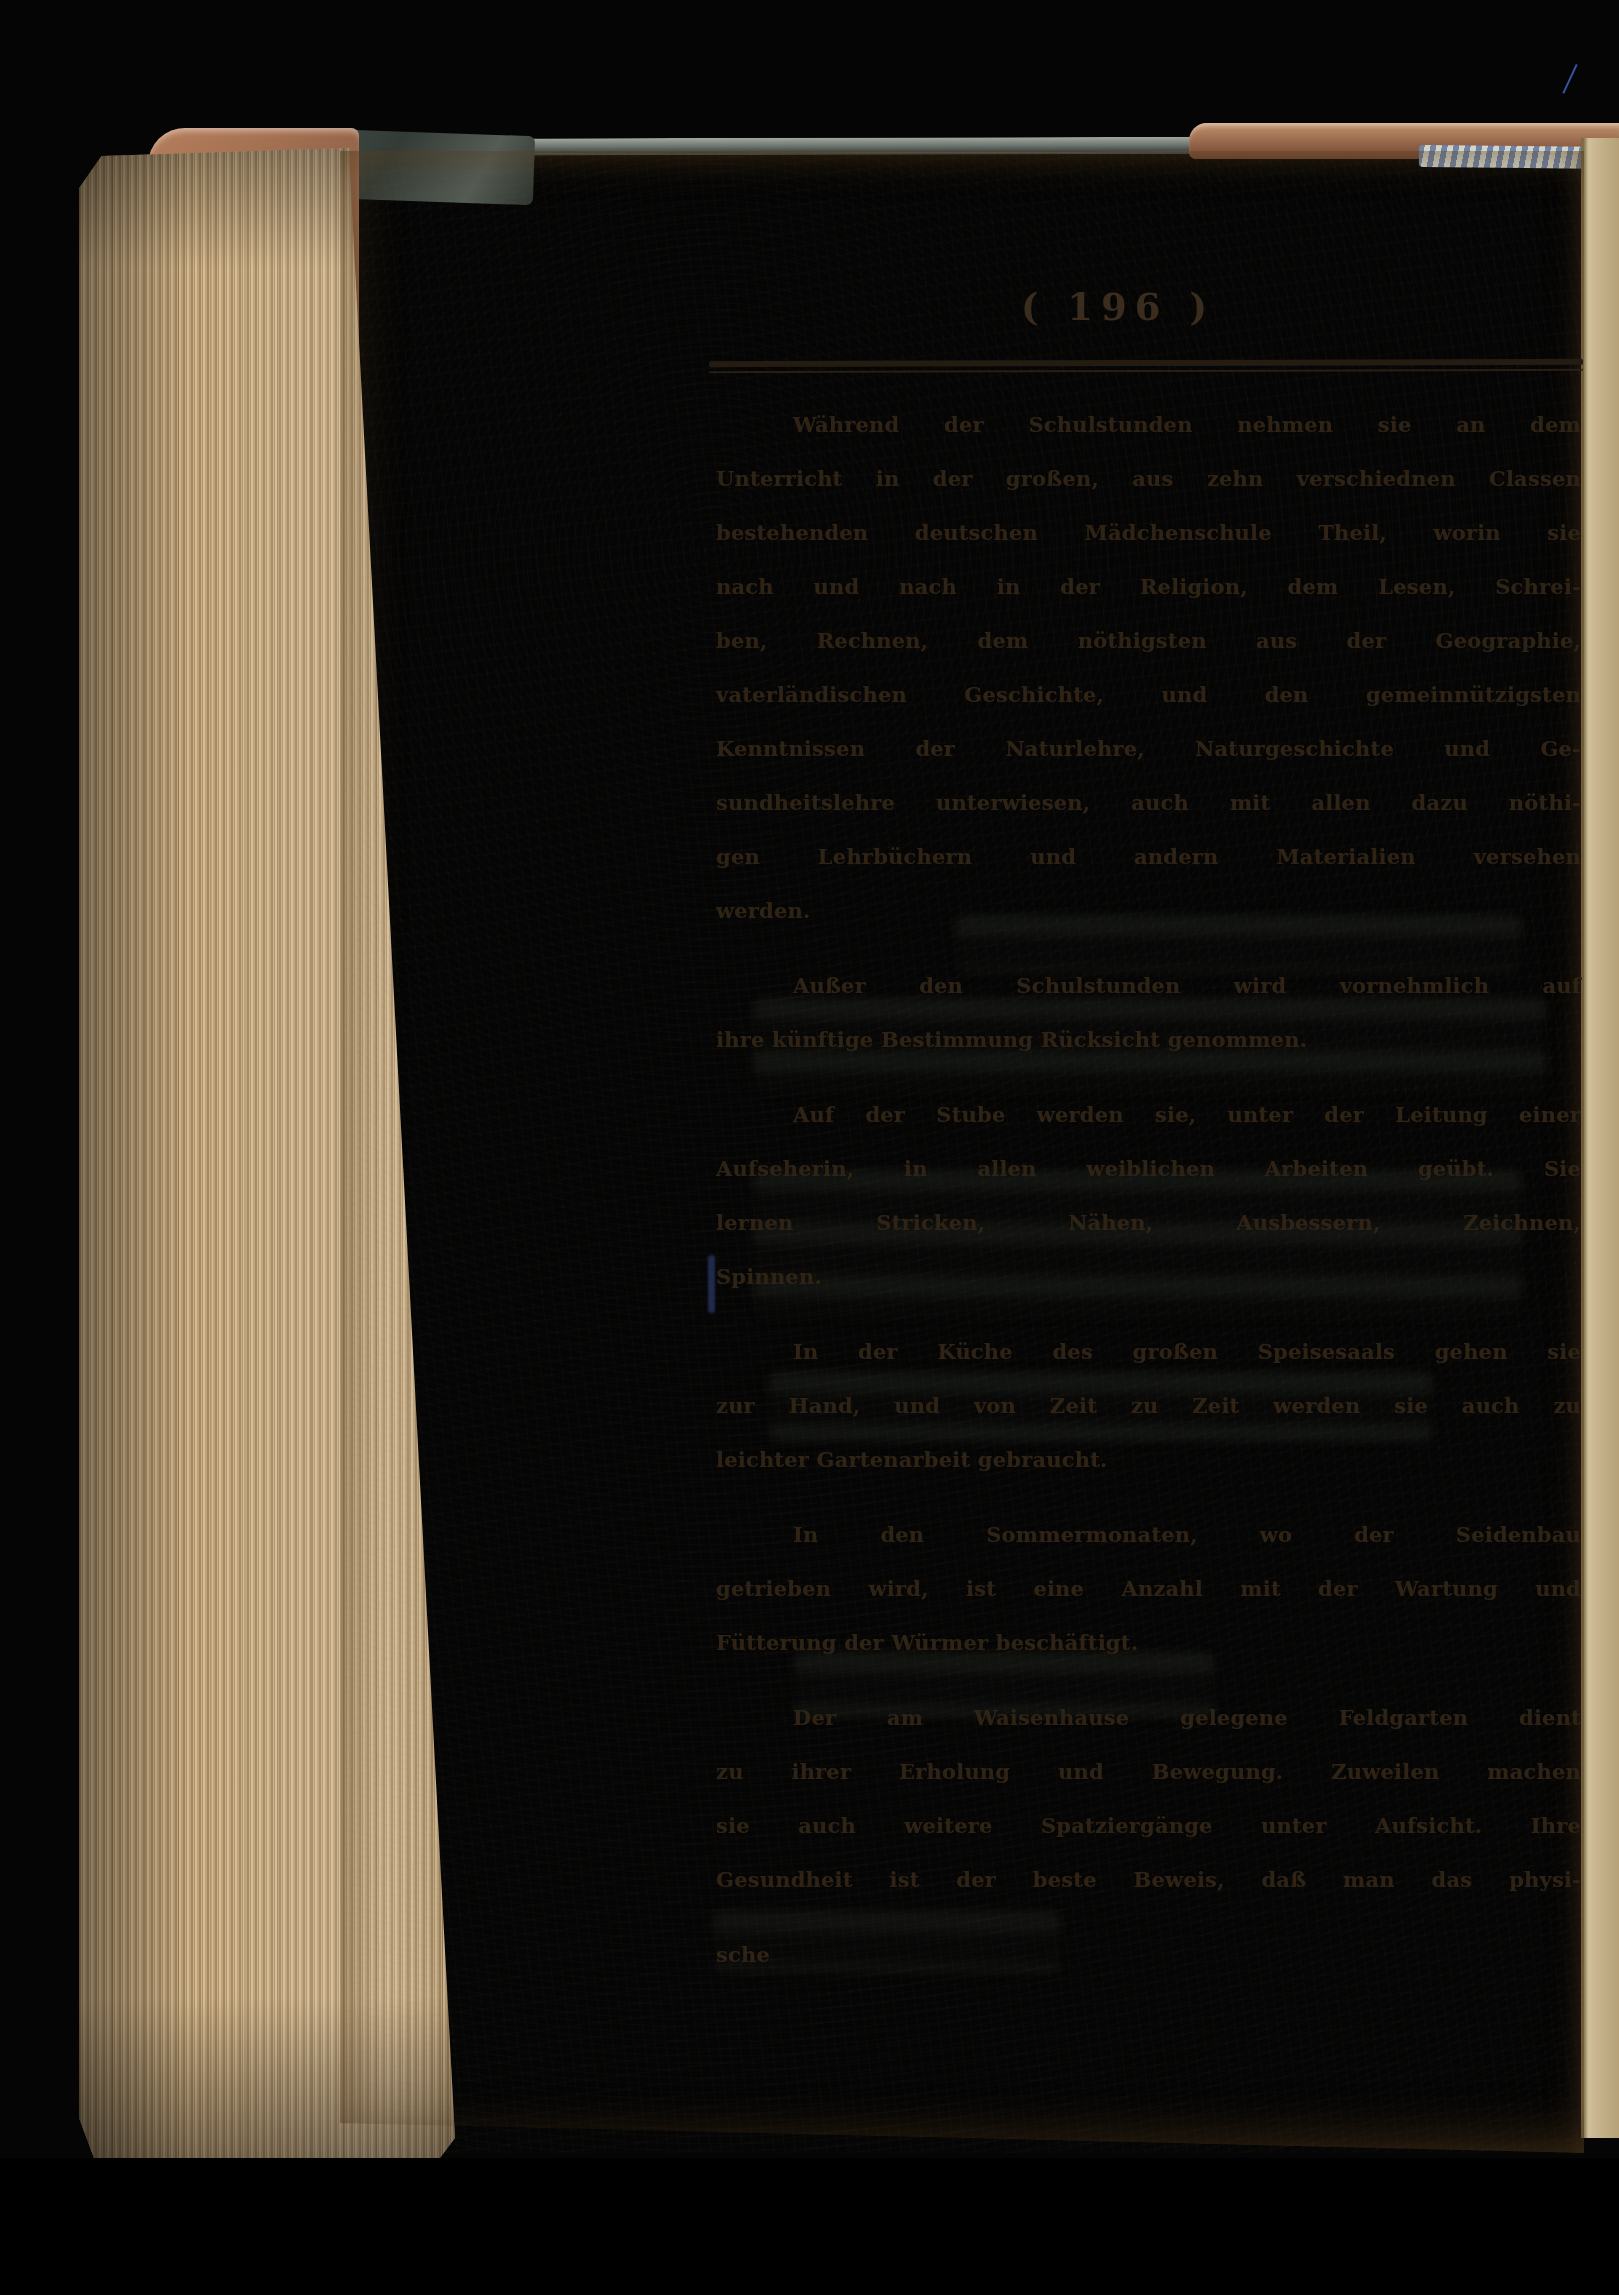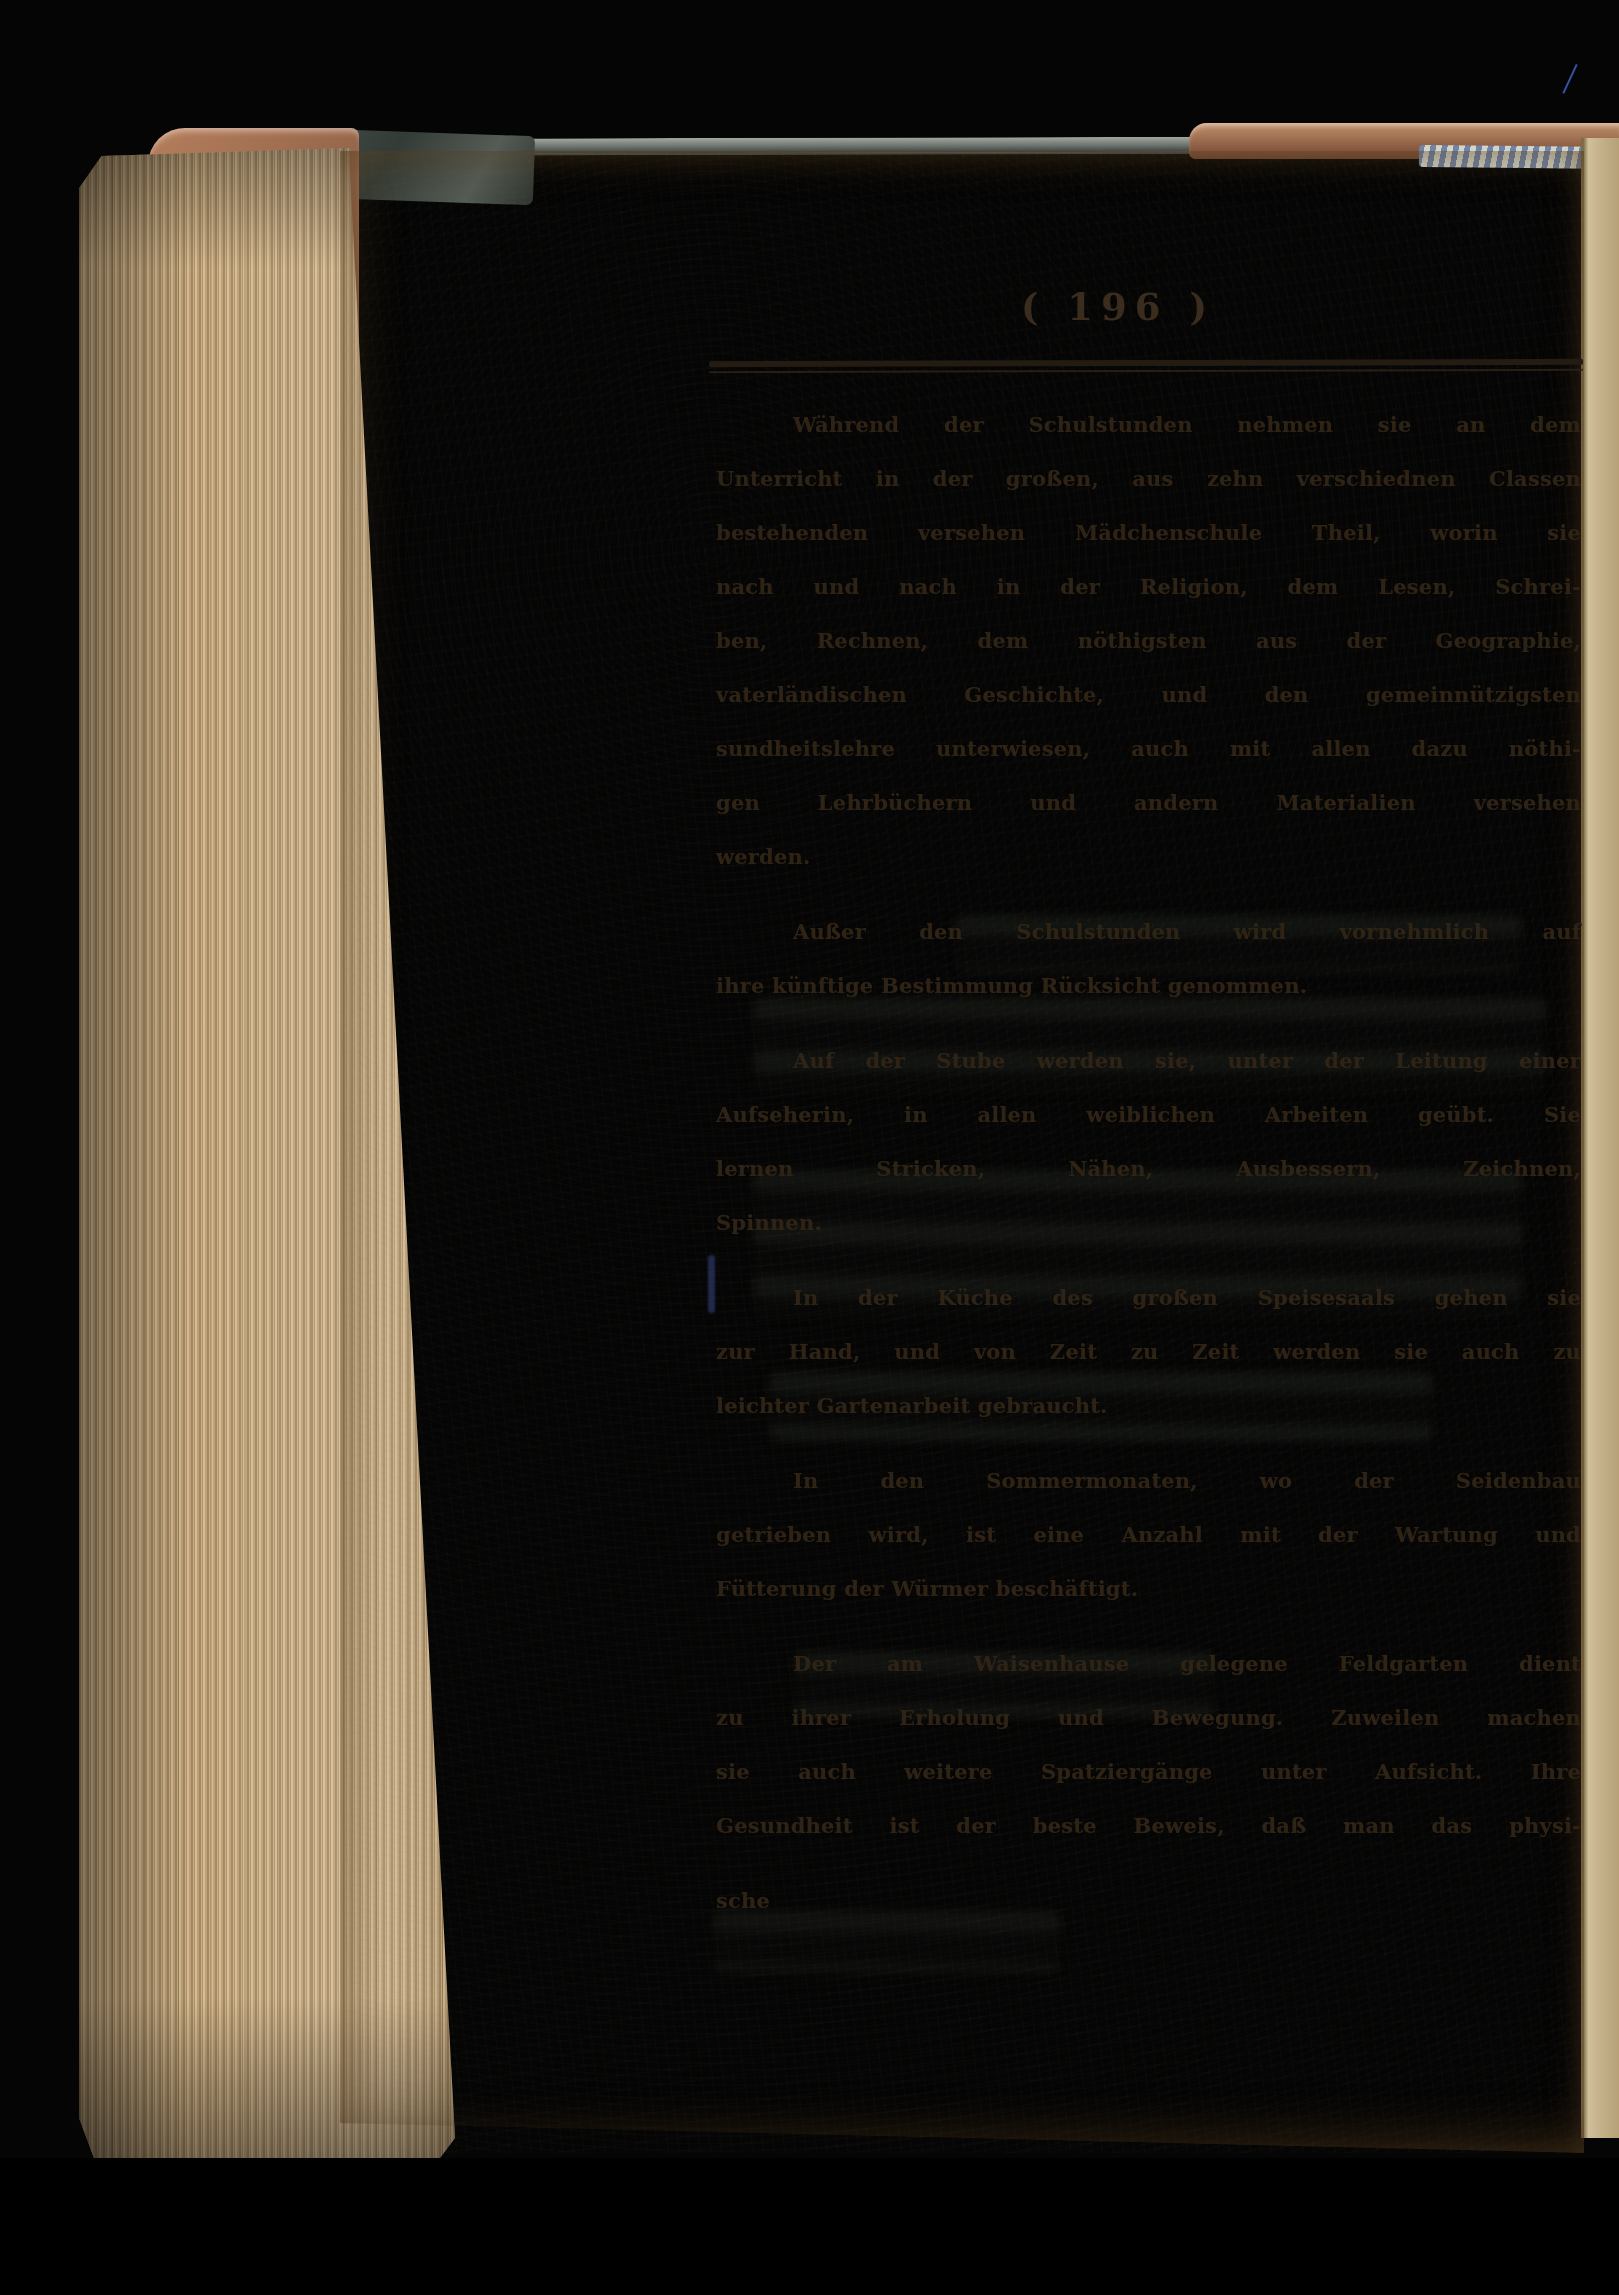--- a/index.html
+++ b/index.html
@@ -135,24 +135,25 @@
   <div class="double-rule">
     <div class="r1"></div>
       <div class="r2"></div>
   </div>
 
   <div class="text-column">
 
   <div class="para">
         <div class="line first">Während der Schulstunden nehmen sie an dem</div>
         <div class="line">Unterricht in der großen, aus zehn verschiednen Classen</div>
-        <div class="line">bestehenden versehen Mädchenschule Theil, worin sie</div>
+        <div class="line">bestehenden deutschen Mädchenschule Theil, worin sie</div>
         <div class="line">nach und nach in der Religion, dem Lesen, Schrei-</div>
         <div class="line">ben, Rechnen, dem nöthigsten aus der Geographie,</div>
         <div class="line">vaterländischen Geschichte, und den gemeinnützigsten</div>
+        <div class="line">Kenntnissen der Naturlehre, Naturgeschichte und Ge-</div>
         <div class="line">sundheitslehre unterwiesen, auch mit allen dazu nöthi-</div>
         <div class="line">gen Lehrbüchern und andern Materialien versehen</div>
         <div class="line last">werden.</div>
       </div>
       <div class="para">
         <div class="line first">Außer den Schulstunden wird vornehmlich auf</div>
         <div class="line last">ihre künftige Bestimmung Rücksicht genommen.</div>
       </div>
       <div class="para">
         <div class="line first">Auf der Stube werden sie, unter der Leitung einer</div>

